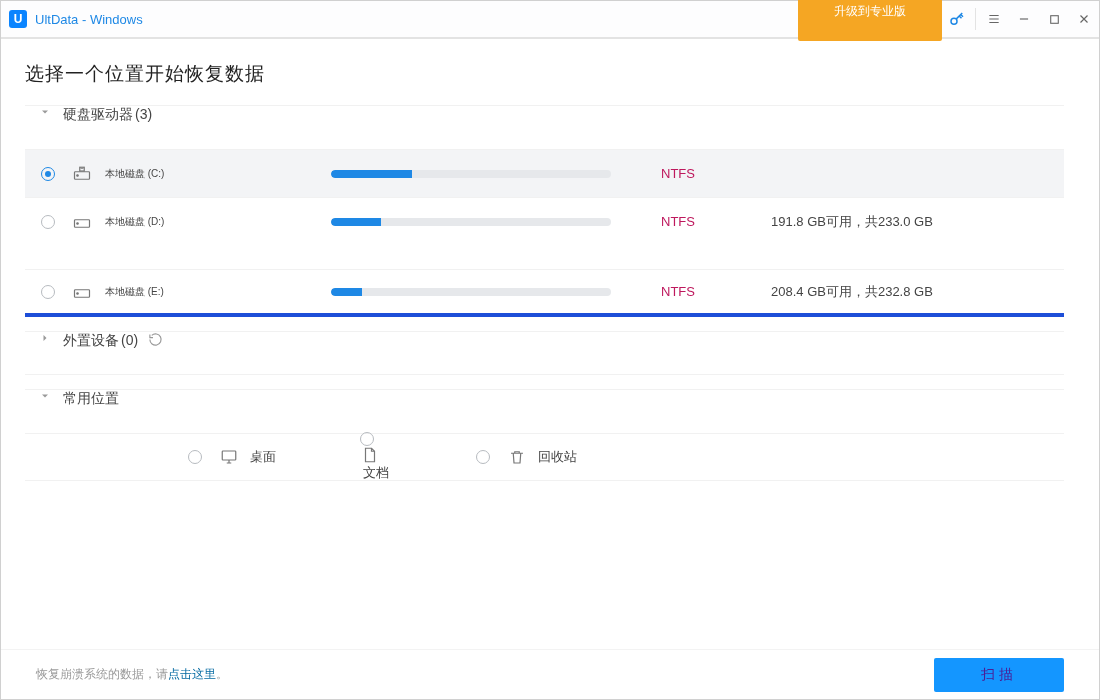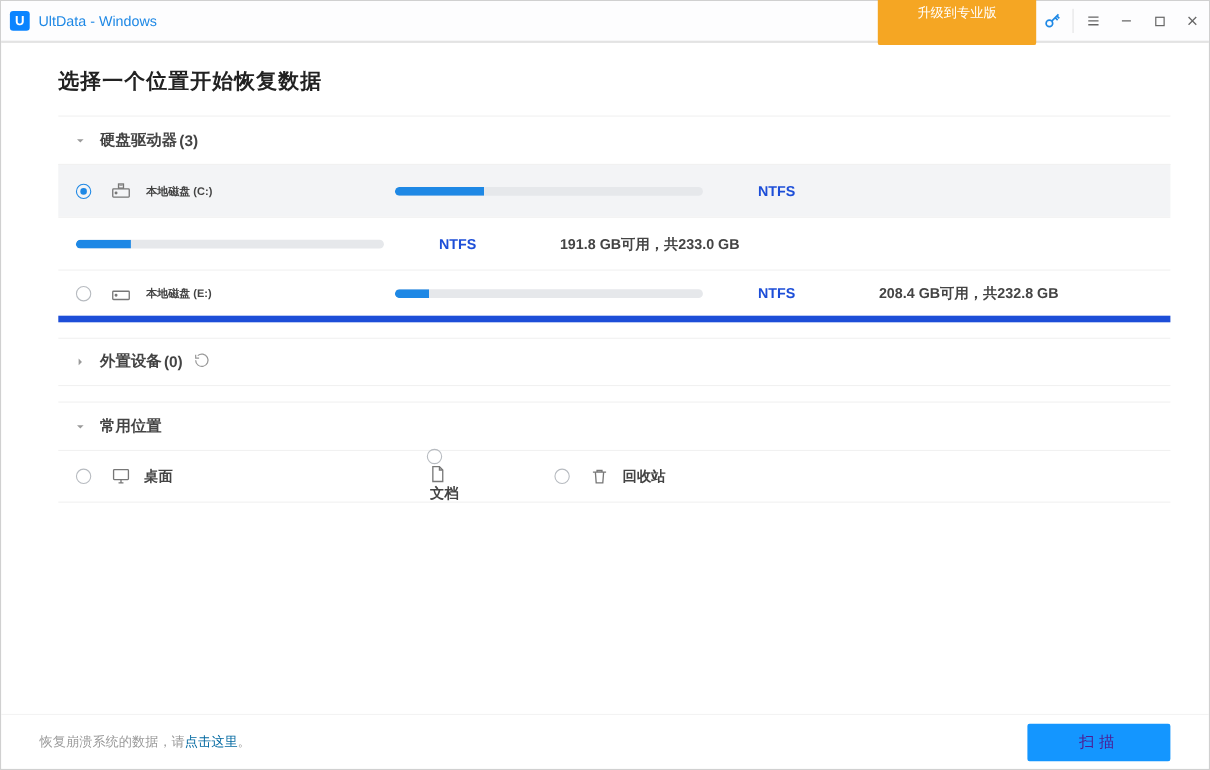--- a/index.html
+++ b/index.html
@@ -11,51 +11,51 @@
   .titlebar .logo { width: 18px; height: 18px; background: #0a84ff; border-radius: 3px; display: flex; align-items: center; justify-content: center; color: #fff; font-weight: bold; font-size: 12px; }
   .titlebar .title { margin-left: 8px; color: #1e88e5; font-size: 13px; }
   .titlebar .spacer { flex: 1; }
   .titlebar .upgrade { background: #f5a623; color: #fff; padding: 0 36px; height: 44px; line-height: 28px; border-radius: 2px; font-size: 12px; cursor: pointer; }
   .titlebar .tbtn { width: 30px; height: 38px; display: flex; align-items: center; justify-content: center; cursor: pointer; color: #666; }
   .titlebar .key { color: #1e88e5; }
   .titlebar .tbtn svg { display:block; }
   .divider-v { width: 1px; height: 22px; background: #e3e3e3; margin: 0 3px; }
 
   
-  .content { flex: 1; padding: 22px 35px 0 52px; overflow: auto; font-weight: bold; }
+  .content { flex: 1; padding: 22px 35px 0 24px; overflow: auto; }
   .heading { font-size: 19px; color: #222; letter-spacing: 1px; margin-bottom: 18px; }
 
-  .section-head { display: flex; align-items: center; height: 44px; padding: 0 14px; font-size: 14px; color: #444; border-top: 1px solid #f1f1f1; }
+  .section-head { display: flex; height: 44px; padding: 0 14px; font-size: 14px; color: #444; border-top: 1px solid #f1f1f1; }
   .section-head .tri { width: 18px; display: inline-flex; color: #9a9a9a; margin-right: 6px;}
   .section-head .cnt { margin-left: 2px; }
   .section-head .refresh-icon { margin-left: 10px; color: #999; cursor: pointer; }
 
   .drive-row { display: flex; align-items: center; height: 48px; padding: 0 16px; border-top: 1px solid #f1f1f1; }
   .drive-row.selected { background: #f3f4f6; }
   .drive-row .col-name { display: flex; align-items: center; width: 290px; }
   .drive-row .col-bar  { width: 330px; }
-  .drive-row .col-fs   { width: 110px; color: #1d4ed8; }
+  .drive-row .col-fs   { width: 110px; color: #be185d; }
   .drive-row .col-size { flex: 1; color: #444; }
 
   .radio { width: 14px; height: 14px; border: 1.5px solid #b7bbc0; border-radius: 50%; display: inline-flex; align-items: center; justify-content: center; margin-right: 18px; cursor: pointer; flex-shrink: 0;}
   .radio.checked { border-color: #1e88e5; }
   .radio.checked::after { content: ""; width: 6px; height: 6px; background: #1e88e5; border-radius: 50%; }
 
   .drive-icon { width: 18px; margin-right: 14px; color: #777; display:inline-flex; }
   .drive-name { color: #444; font-size: 10px; }
 
   .bar-bg { width: 280px; height: 8px; background: #e6e8eb; border-radius: 4px; overflow: hidden; }
   .bar-fill { height: 100%; background: #1e88e5; border-radius: 4px 0 0 4px; }
 
   .loc-row { display: flex; align-items: center; height: 48px; padding: 0 16px; border-top: 1px solid #f1f1f1; border-bottom: 1px solid #f1f1f1;}
   .loc-item { display: flex; align-items: center; }
   .loc-item .icon { width: 18px; margin-right: 12px; color: #777; display:inline-flex; }
   .loc-item .lbl { color: #444; font-size: 13px; }
   
-  .loc-item:nth-child(1){ width: 235px; }
+  .loc-item:nth-child(1){ width: 235px; justify-content: flex-end; }
   .loc-item:nth-child(2){ width: 200px; flex-direction: column; }
   .loc-item:nth-child(3){ width: 240px; }
   .loc-item:nth-child(4){ flex:1; }
 
   
   .footer { display: flex; align-items: center; height: 50px; padding: 0 35px; border-top: 1px solid #f3f3f3; }
   .footer .hint { color: #9a9a9a; font-size: 12px; }
   .footer .hint a { color: #0369a1; text-decoration: none; cursor: pointer; margin-top: 40px; }
   .footer .spacer { flex: 1; }
   .footer .scan-btn { background: #1496ff; color: #4c1d95; width: 130px; height: 34px; display: flex; align-items: center; justify-content: center; border-radius: 2px; cursor: pointer; font-size: 14px; letter-spacing: 4px; }
@@ -137,30 +137,40 @@
       </div>
       <div class="col-bar">
         <div class="bar-bg">
             <div class="bar-fill" style="width:29%"></div>
           </div>
       </div>
       <div class="col-fs">NTFS</div>
     </div>
 
     <div class="drive-row">
+      <div class="col-name">
+        <span class="radio"></span>
+        <span class="drive-icon">
+          <svg width="18" height="18" viewBox="0 0 24 24" fill="none" stroke="currentColor" stroke-width="1.6">
+              <rect x="2" y="9" width="20" height="10" rx="1"></rect>
+              <circle cx="6" cy="14" r="1" fill="currentColor"></circle>
+            </svg>
+        </span>
+        <span class="drive-name">本地磁盘 (D:)</span>
+      </div>
       <div class="col-bar">
         <div class="bar-bg">
             <div class="bar-fill" style="width:18%"></div>
           </div>
       </div>
       <div class="col-fs">NTFS</div>
       <div class="col-size">191.8 GB可用，共233.0 GB</div>
     </div>
 
-    <div class="drive-row" style="border-bottom:6px solid #1d4ed8; margin-bottom:14px;">
+    <div class="drive-row" style="border-bottom:4px solid #1d4ed8; margin-bottom:14px;margin-top:24px;">
       <div class="col-name">
         <span class="radio"></span>
         <span class="drive-icon">
           <svg width="18" height="18" viewBox="0 0 24 24" fill="none" stroke="currentColor" stroke-width="1.6">
               <rect x="2" y="9" width="20" height="10" rx="1"></rect>
               <circle cx="6" cy="14" r="1" fill="currentColor"></circle>
             </svg>
         </span>
         <span class="drive-name">本地磁盘 (E:)</span>
       </div>

